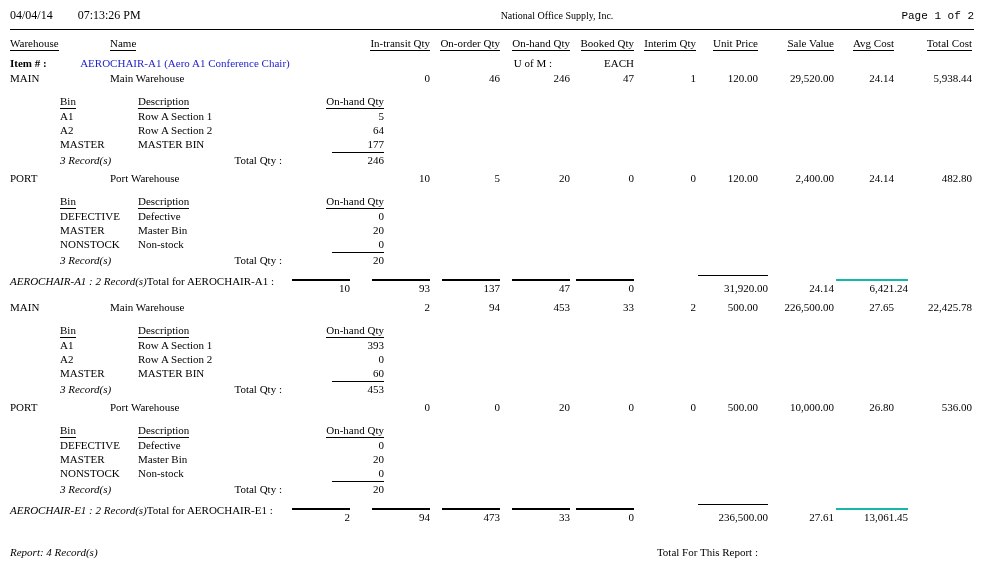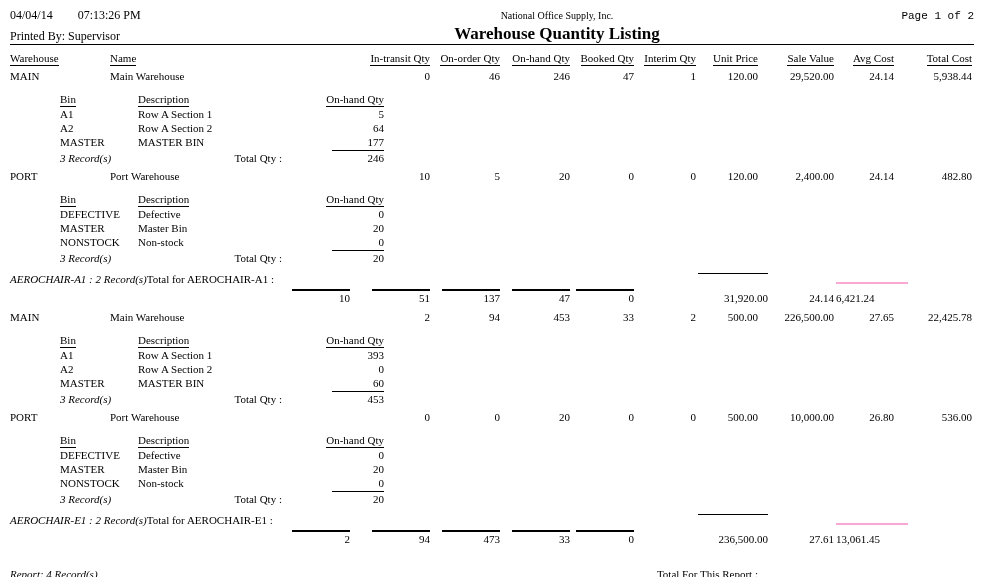--- a/index.html
+++ b/index.html
@@ -1,21 +1,21 @@
 <!DOCTYPE html>
 <html><head>
 <meta charset="utf-8">
 <style>
   html,body{margin:0;padding:0;background:#ffffff;}
   body{width:982px;height:577px;overflow:hidden;color:#000;
        font-family:"Liberation Serif","DejaVu Serif",serif;font-size:11px;}
   .page{padding:8px 8px 0 10px;width:964px;}
 
   
-  .rpt-header{display:flex;align-items:flex-start;border-bottom:1px solid #000;}
+  .rpt-header{display:flex;align-items:flex-start;padding-bottom:6px;border-bottom:1px solid #000;}
   .hdr-left{width:250px;font-size:12px;}
   .hdr-left .line1 span.time{margin-left:22px;}
   .hdr-left .line2{margin-top:6px;}
   .hdr-center{flex:1;text-align:center;}
   .company{font-size:10px;font-weight:normal;padding-top:2px;}
   .title{font-size:17px;font-weight:bold;margin-top:3px;}
   .hdr-right{width:120px;text-align:right;font-size:11px;padding-top:2px;font-family:Liberation Mono, monospace;}
 
   
   table{border-collapse:collapse;table-layout:fixed;}
@@ -26,22 +26,22 @@
   .b{font-weight:normal;}
   .it{font-style:italic;}
   .u{border-bottom:1px solid #000;display:inline-block;padding-bottom:0;}
   .link{color:#2222CC;text-decoration:none;cursor:pointer;}
   .lbl-item{display:inline-block;width:68px;font-weight:bold;}
   td.uofm{padding-right:20px;}
 
   
   .ovl{display:inline-block;border-top:1px solid #000;min-width:52px;text-align:right;padding-top:1px;}
   .ovq{display:inline-block;border-top:2px solid #000;min-width:58px;text-align:right;padding-top:1px;}
-  .ovs{display:inline-block;border-top:1px solid #000;min-width:70px;text-align:right;padding-top:18px;}
-  .ovt{display:inline-block;border-top:2px solid #f9a8d4;min-width:72px;text-align:left;padding-top:8px;}
+  .ovs{display:inline-block;border-top:1px solid #000;min-width:70px;text-align:right;padding-top:6px;}
+  .ovt{display:inline-block;border-top:2px solid #14b8a6;min-width:72px;text-align:right;padding-top:1px;}
 
   
   tr.chead th{padding-bottom:2px;}
   tr.itemr td{padding-top:4px;}
   tr.wh td{padding-top:2px;}
   table.bins{margin:8px 0 3px 50px;}
   table.bins td{padding:1px 2px 0 0;}
   tr.ttl td{padding-top:5px;padding-bottom:4px;}
   tr.foot td{padding-top:18px;}
 
@@ -52,25 +52,23 @@
 <body>
 
 <div class="page">
 
   <div class="rpt-header">
     <div class="hdr-left">
       <div class="line1">
         <span>04/04/14</span>
         <span class="time">07:13:26 PM</span>
       </div>
-      <div class="line2">Printed By: Supervisor</div>
     </div>
     <div class="hdr-center">
       <div class="company">National Office Supply, Inc.</div>
-      <div class="title">Warehouse Quantity Listing</div>
     </div>
     <div class="hdr-right">Page 1 of 2</div>
   </div>
 
   <table class="main">
     <colgroup>
       <col style="width:100px">
         <col style="width:242px">
       <col style="width:80px">
         <col style="width:70px">
@@ -91,20 +89,35 @@
       <th class="num"><span class="u b">On-order Qty</span></th>
       <th class="num"><span class="u b">On-hand Qty</span></th>
       <th class="num"><span class="u b">Booked Qty</span></th>
       <th class="num"><span class="u b">Interim Qty</span></th>
       <th class="num"><span class="u b">Unit Price</span></th>
       <th class="num"><span class="u b">Sale Value</span></th>
       <th class="num"><span class="u b">Avg Cost</span></th>
       <th class="num"><span class="u b">Total Cost</span></th>
     </tr>
 
+    <tr class="itemr">
+      <td colspan="2">
+        <span class="lbl-item">Item # :</span>
+        <span class="link">AEROCHAIR-A1 (Aero A1 Conference Chair)</span>
+      </td>
+      <td></td>
+          <td></td>
+      <td class="num b uofm">U of M :</td>
+      <td class="num b">EACH</td>
+      <td></td>
+          <td></td>
+          <td></td>
+          <td></td>
+          <td></td>
+    </tr>
 
     <tr class="wh">
       <td>MAIN</td>
       <td>Main Warehouse</td>
       <td class="num">0</td>
       <td class="num">46</td>
       <td class="num">246</td>
       <td class="num">47</td>
       <td class="num">1</td>
       <td class="num">120.00</td>
@@ -212,21 +225,21 @@
             </table>
     </td>
         </tr>
 
     <tr class="ttl">
       <td colspan="2" class="ttl-left">
         <span class="it">AEROCHAIR-A1 : 2 Record(s)</span>
         <span class="b">Total for AEROCHAIR-A1 :</span>
       </td>
       <td class="num b"><span class="ovq">10</span></td>
-      <td class="num b"><span class="ovq">51</span></td>
+      <td class="num b"><span class="ovq">93</span></td>
       <td class="num b"><span class="ovq">137</span></td>
       <td class="num b"><span class="ovq">47</span></td>
       <td class="num b"><span class="ovq">0</span></td>
       <td></td>
       <td class="num b"><span class="ovs">31,920.00</span></td>
       <td class="num b">24.14</td>
       <td class="num b"><span class="ovt">6,421.24</span></td>
     </tr>
 
 

